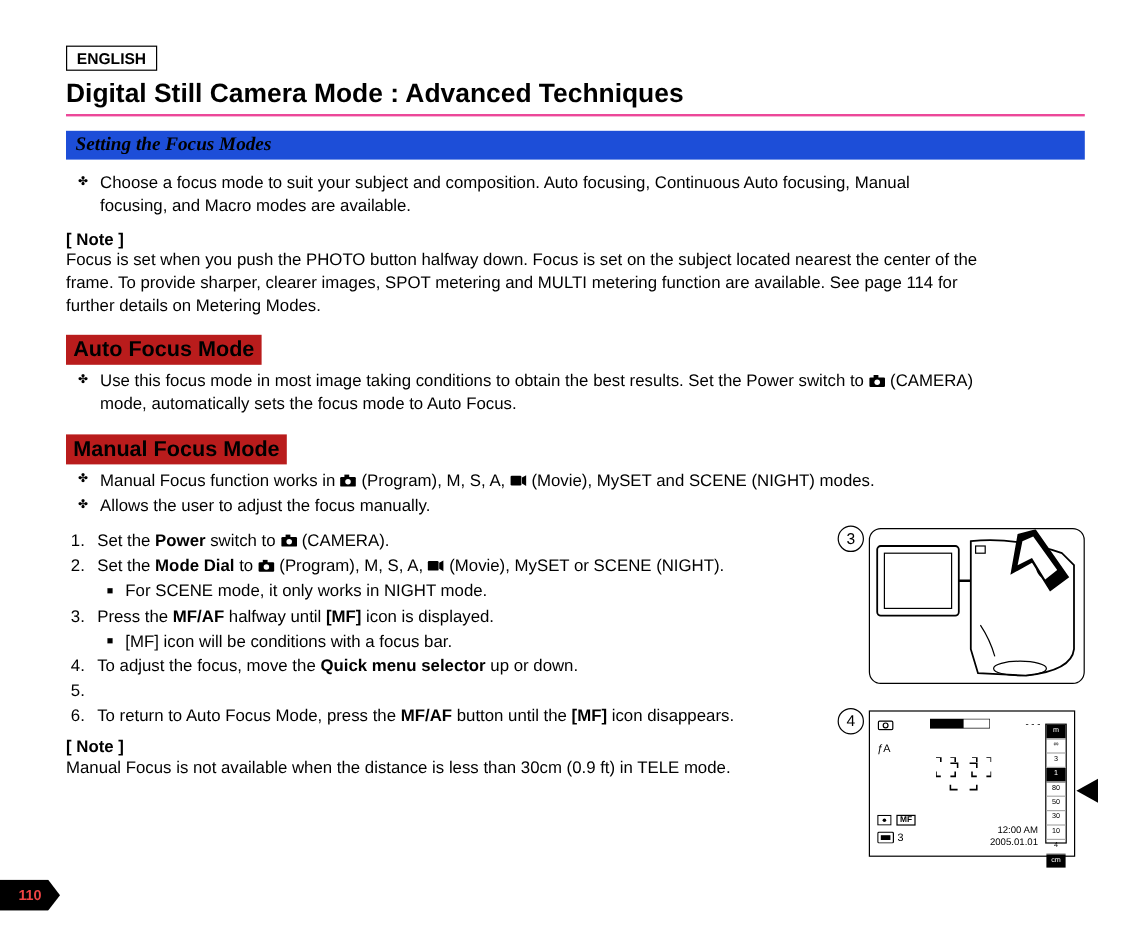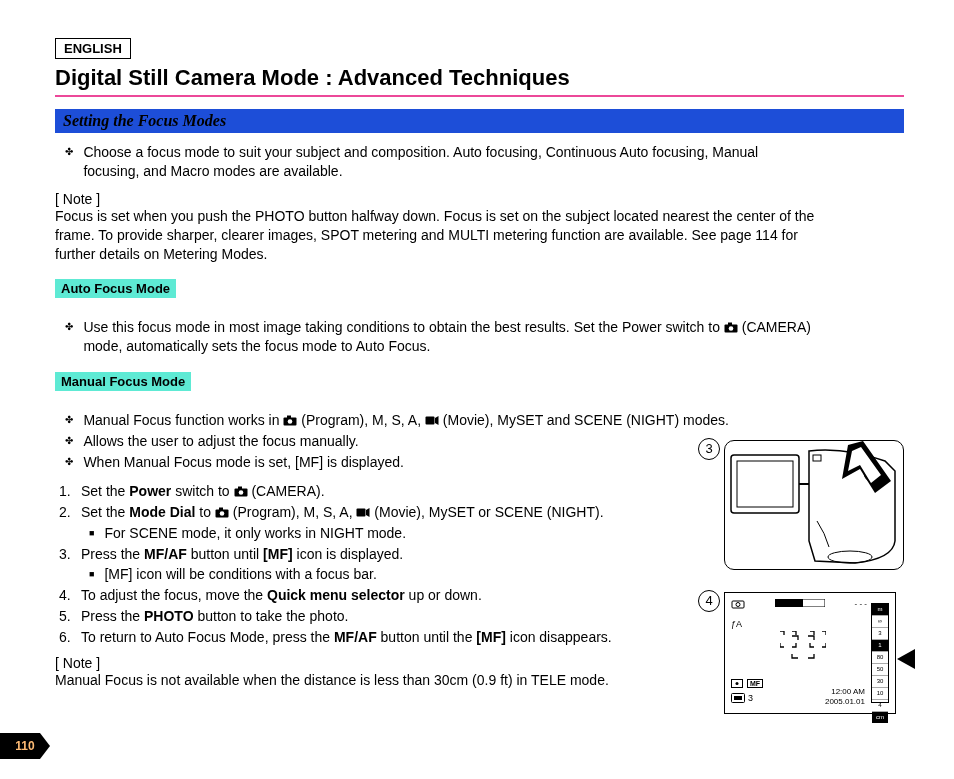--- a/index.html
+++ b/index.html
@@ -69,35 +69,35 @@
     line-height: 1.35;
   }
   .sq-list li::before {
     content: "■";
     margin-right: 10px;
     font-size: 9px;
     padding-top: 3px;
     flex-shrink: 0;
   }
   .note-head {
-    font-weight: normal;
+    font-weight: bold;
     margin-top: 8px;
   }
   .note-body {
     line-height: 1.35;
     margin-bottom: 10px;
   }
   .mode-label {
-    background: #5eead4;
+    background: #b91c1c;
     display: inline-block;
     padding: 2px 6px;
     font-weight: bold;
-    font-size: 13px;
+    font-size: 18px;
     margin-top: 6px;
-    margin-bottom: 20px;
+    margin-bottom: 4px;
   }
   .num-list {
     margin: 6px 0 6px 4px;
     padding: 0;
     max-width: 760px;
   }
   .num-item {
     display: flex;
     line-height: 1.35;
     margin-bottom: 2px;
@@ -182,21 +182,21 @@
     right: -20px;
     top: 56px;
   }
   .pagenum {
     position: absolute;
     left: 0;
     bottom: 20px;
     width: 50px;
     height: 26px;
     background: #000;
-    color: #fdba74;
+    color: #ef4444;
     font-weight: bold;
     font-size: 12px;
     display: flex;
     align-items: center;
     justify-content: center;
     clip-path: polygon(0 0, 80% 0, 100% 50%, 80% 100%, 0 100%);
   }
   .content-flex { display: flex; }
   .main-col { flex: 1; max-width: 760px; }
 </style>
@@ -254,23 +254,20 @@
                   <rect x="0.5" y="1.5" width="9" height="8" rx="1" fill="#000"></rect>
                   <path d="M10 3 L13.5 1 L13.5 10 L10 8 Z" fill="#000"></path>
                 </svg>
             </span>
             <span> (Movie), MySET and SCENE (NIGHT) modes.</span>
           </span>
         </li>
         <li>
             <span>Allows the user to adjust the focus manually.</span>
           </li>
-        <li>
-            <span>When Manual Focus mode is set, [MF] is displayed.</span>
-          </li>
       </ul>
 
       <div class="num-list">
         <div class="num-item">
           <span class="num">1.</span>
           <span>
             <span>Set the </span><b>Power</b><span> switch to </span>
             <span class="icon-inline">
               <svg width="14" height="11" viewBox="0 0 14 11">
                   <rect x="0.5" y="2.5" width="13" height="8" rx="1" fill="#000"></rect>
@@ -303,39 +300,36 @@
           </span>
         </div>
         <ul class="sq-list">
           <li>
               <span>For SCENE mode, it only works in NIGHT mode.</span>
             </li>
         </ul>
         <div class="num-item">
           <span class="num">3.</span>
           <span>
-            <span>Press the </span><b>MF/AF</b><span> button until </span><b>[MF]</b><span> icon is displayed.</span>
+            <span>Press the </span><b>MF/AF</b><span> halfway until </span><b>[MF]</b><span> icon is displayed.</span>
           </span>
         </div>
         <ul class="sq-list">
           <li>
               <span>[MF] icon will be conditions with a focus bar.</span>
             </li>
         </ul>
         <div class="num-item">
           <span class="num">4.</span>
           <span>
             <span>To adjust the focus, move the </span><b>Quick menu selector</b><span> up or down.</span>
           </span>
         </div>
         <div class="num-item">
           <span class="num">5.</span>
-          <span>
-            <span>Press the </span><b>PHOTO</b><span> button to take the photo.</span>
-          </span>
         </div>
         <div class="num-item">
           <span class="num">6.</span>
           <span>
             <span>To return to Auto Focus Mode, press the </span><b>MF/AF</b><span> button until the </span><b>[MF]</b><span> icon disappears.</span>
           </span>
         </div>
       </div>
 
       <div class="note-head">[ Note ]</div>

